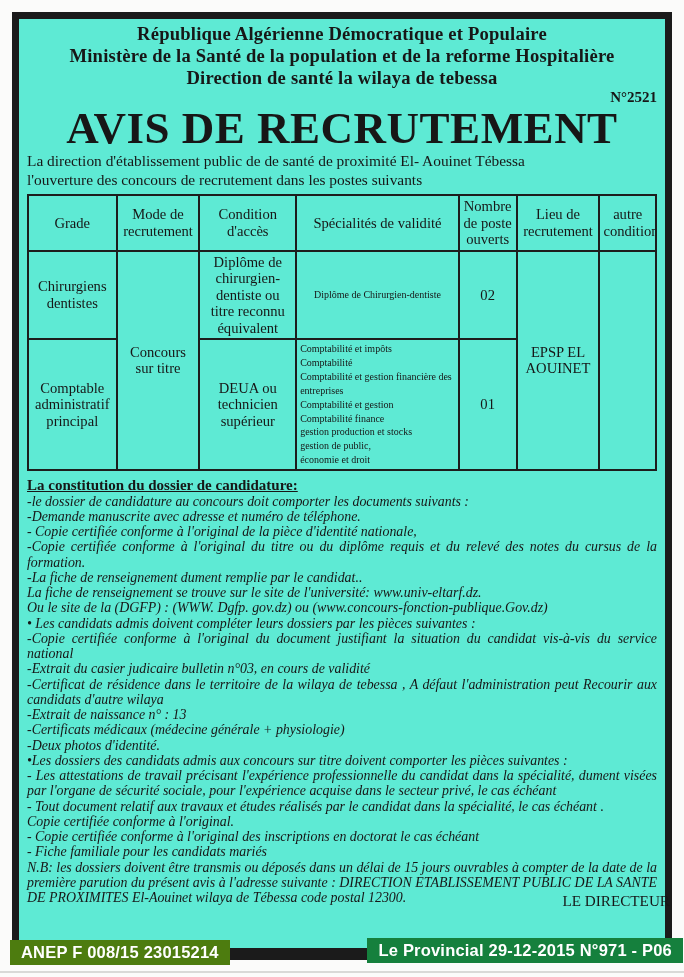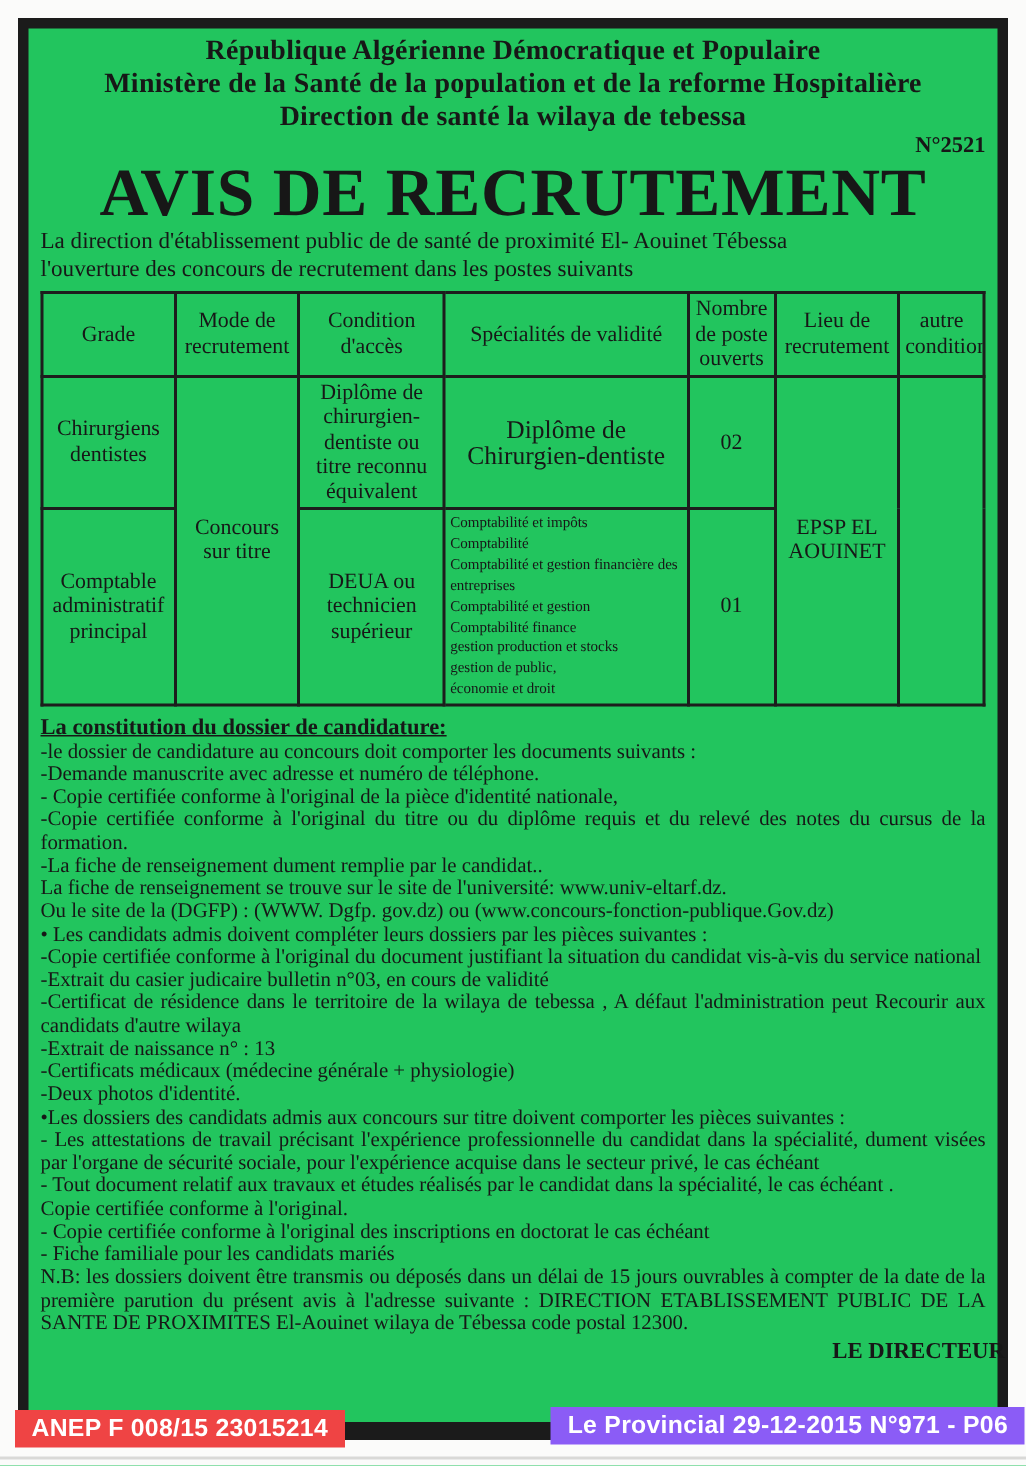--- a/index.html
+++ b/index.html
@@ -10,21 +10,21 @@
     font-family: "Liberation Serif", "DejaVu Serif", serif;
     color: #171717;
     overflow: hidden;
   }
   .frame {
     position: absolute;
     left: 12px; top: 12px;
     width: 646px; height: 929px;
     border: 7px solid #1b1b1b;
     border-bottom-width: 12px;
-    background: #22c55e;
+    background: #5eead4;
     box-sizing: content-box;
     overflow: hidden;
   }
   .content {
     position: absolute; inset: 0;
     padding: 4px 8px 0 8px;
     box-sizing: border-box;
   }
   .doc-header { text-align: center; font-weight: bold; }
   .doc-header .hline { font-size: 18.6px; line-height: 22px; letter-spacing: 0.2px; }
@@ -49,40 +49,40 @@
     text-align: center;
     vertical-align: middle;
     font-weight: normal;
     padding: 2px 3px;
     overflow: hidden;
   }
   table.recruit th { font-size: 14.6px; line-height: 16.5px; height: 48px; }
   td.cell-grade, td.cell-condition, td.cell-count, td.cell-location, td.cell-other { font-size: 14.6px; line-height: 16.5px; }
   tr.row-1 { height: 80px; }
   tr.row-2 { height: 128px; }
-  td.cell-specialties-centered { font-size: 17px; line-height: 17px; }
+  td.cell-specialties-centered { font-size: 10px; line-height: 17px; }
   td.cell-specialties-list {
     text-align: left; vertical-align: middle;
     font-size: 10px; line-height: 13.9px;
     padding-left: 6px;
   }
   .spec-line { text-align: left; }
   td.cell-specialties-centered .spec-line { text-align: center; }
   .dossier { margin-top: 6px; font-size: 13.9px; line-height: 15.25px; }
   .dossier-heading {
     font-weight: bold;
     text-decoration: underline;
     font-size: 15px;
     line-height: 16.5px;
   }
-  .dossier-line { text-align: justify; }
+  .dossier-line { text-align: justify; font-style: italic; }
   .signature {
     position: absolute;
     right: 14px; top: 892px;
-    font-weight: bold;
+    font-weight: normal;
     font-size: 15.2px;
   }
   .badge {
     position: absolute;
     height: 25px; line-height: 25px;
     font-family: "Liberation Sans", sans-serif;
     font-weight: bold;
     color: #ffffff;
     font-size: 16.5px;
     padding: 0 11px;
@@ -195,15 +195,15 @@
           <div class="dossier-line">- Fiche familiale pour les candidats mariés</div>
           <div class="dossier-line">N.B: les dossiers doivent être transmis ou déposés dans un délai de 15 jours ouvrables à compter de la date de la première parution du présent avis à l'adresse suivante : DIRECTION ETABLISSEMENT PUBLIC DE LA SANTE DE PROXIMITES El-Aouinet wilaya de Tébessa code postal 12300.</div>
         </div>
     </div>
 
   </div>
 </div>
 
 <div class="signature">LE DIRECTEUR</div>
 
-<div class="badge badge-anep" style="background: #ef4444;">ANEP F 008/15 23015214</div>
-<div class="badge badge-journal" style="background: #8b5cf6;">Le Provincial 29-12-2015 N°971 - P06</div>
+<div class="badge badge-anep" style="background: #4d7c0f;">ANEP F 008/15 23015214</div>
+<div class="badge badge-journal" style="background: #15803d;">Le Provincial 29-12-2015 N°971 - P06</div>
 <div class="scan-bottom-line"></div>
 
 </body></html>

